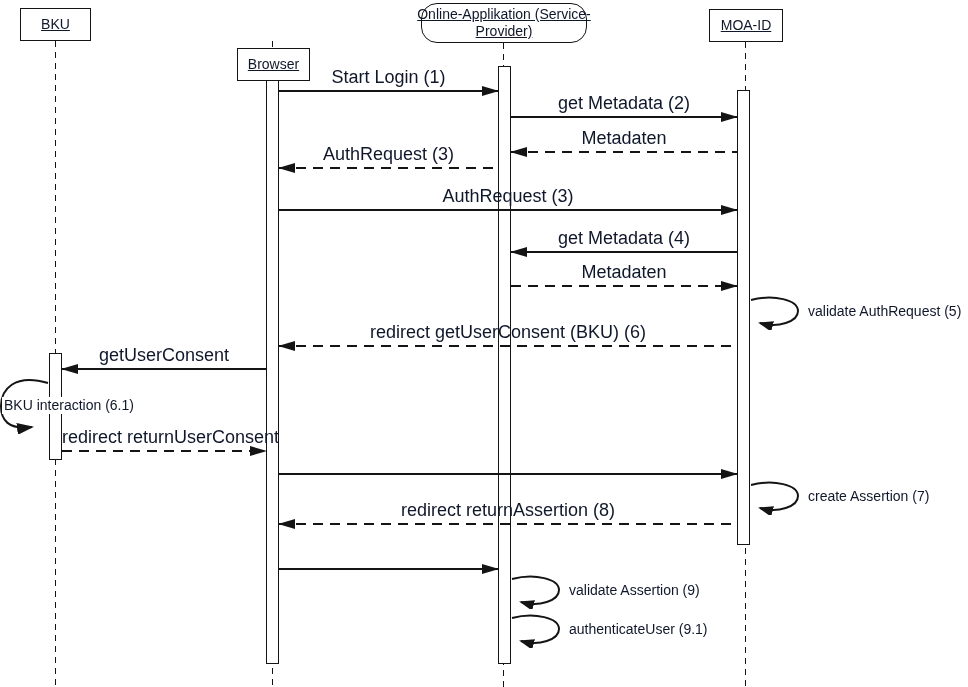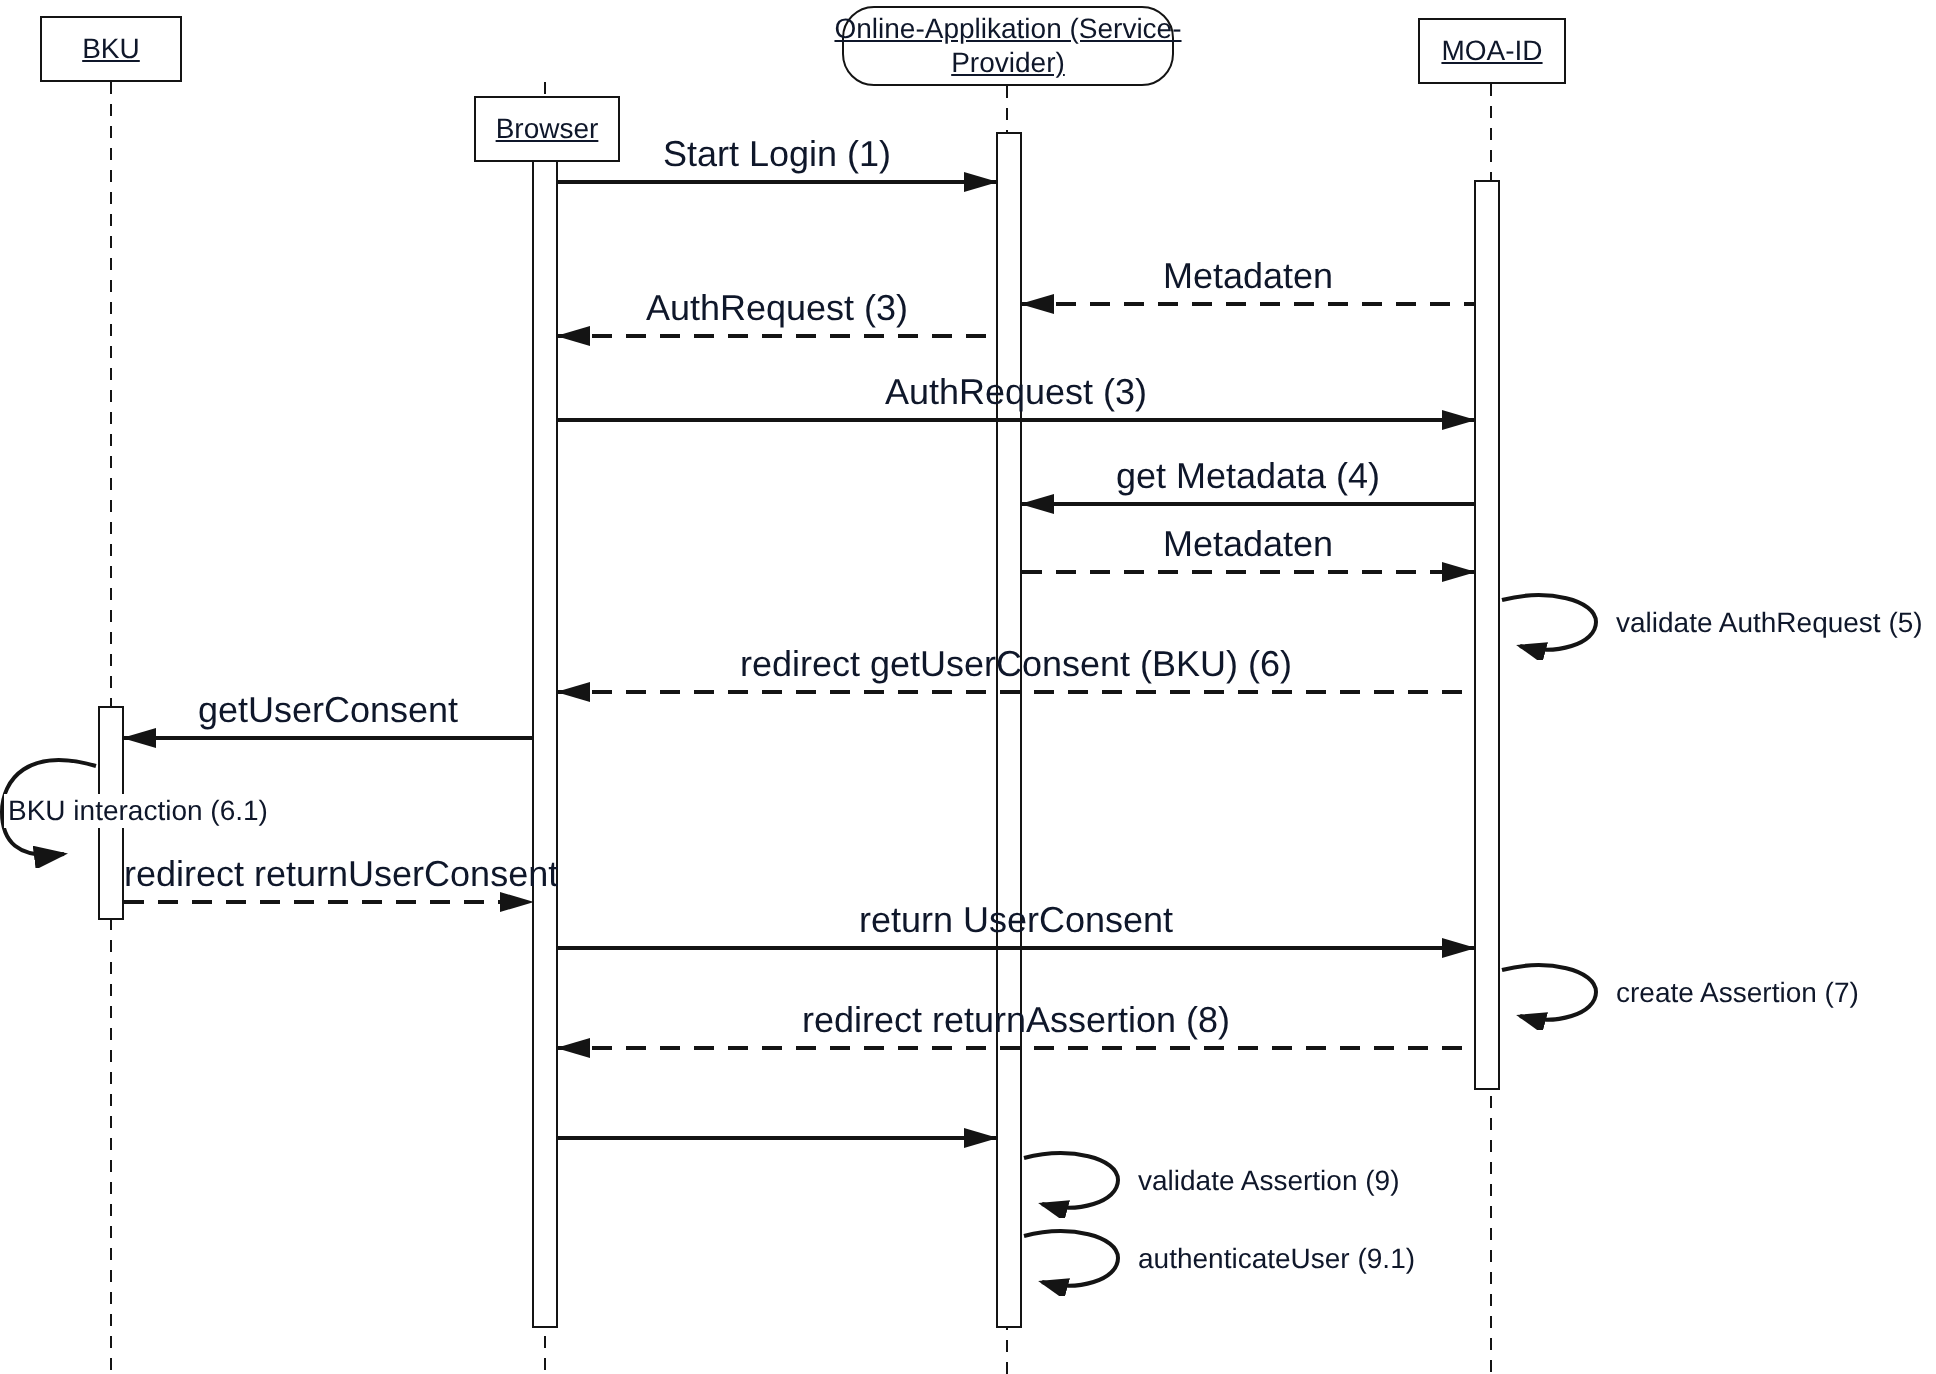--- a/index.html
+++ b/index.html
@@ -109,20 +109,25 @@
   <div class="actor" style="left:709px; top:9px; width:74px; height:33px;align-items:center;">
     <span class="actor-label">MOA-ID</span>
   </div>
 
   <div class="msg" style="left:279px; top:68px; width:219px;">
     <div class="msg-label">Start Login (1)</div>
     <div class="msg-line"></div>
     <span class="arrow right"></span>
   </div>
 
+  <div class="msg" style="left:511px; top:94px; width:226px;">
+    <div class="msg-label">get Metadata (2)</div>
+    <div class="msg-line"></div>
+    <span class="arrow right"></span>
+  </div>
 
   <div class="msg" style="left:511px; top:129px; width:226px;">
     <div class="msg-label">Metadaten</div>
     <div class="msg-line dashed"></div>
     <span class="arrow left"></span>
   </div>
 
   <div class="msg" style="left:279px; top:145px; width:219px;">
     <div class="msg-label">AuthRequest (3)</div>
     <div class="msg-line dashed"></div>
@@ -183,21 +188,20 @@
     <div class="loop-label">BKU interaction (6.1)</div>
   </div>
 
   <div class="msg" style="left:62px; top:428px; width:204px;">
     <div class="msg-label">redirect returnUserConsent</div>
     <div class="msg-line dashed"></div>
     <span class="arrow right"></span>
   </div>
 
   <div class="msg" style="left:279px; top:451px; width:458px;">
-    <div class="msg-label">return UserConsent</div>
     <div class="msg-line"></div>
     <span class="arrow right"></span>
   </div>
 
   <div class="selfmsg" style="left:750px; top:481px; width:230px; height:36px;">
     <svg width="52" height="34">
       <defs>
         <marker id="ah13" markerUnits="userSpaceOnUse" markerWidth="15" markerHeight="11" refX="13" refY="5.5" orient="auto">
           <path d="M0,0 L15,5.5 L0,11 Z" fill="#141414"></path>
         </marker>

